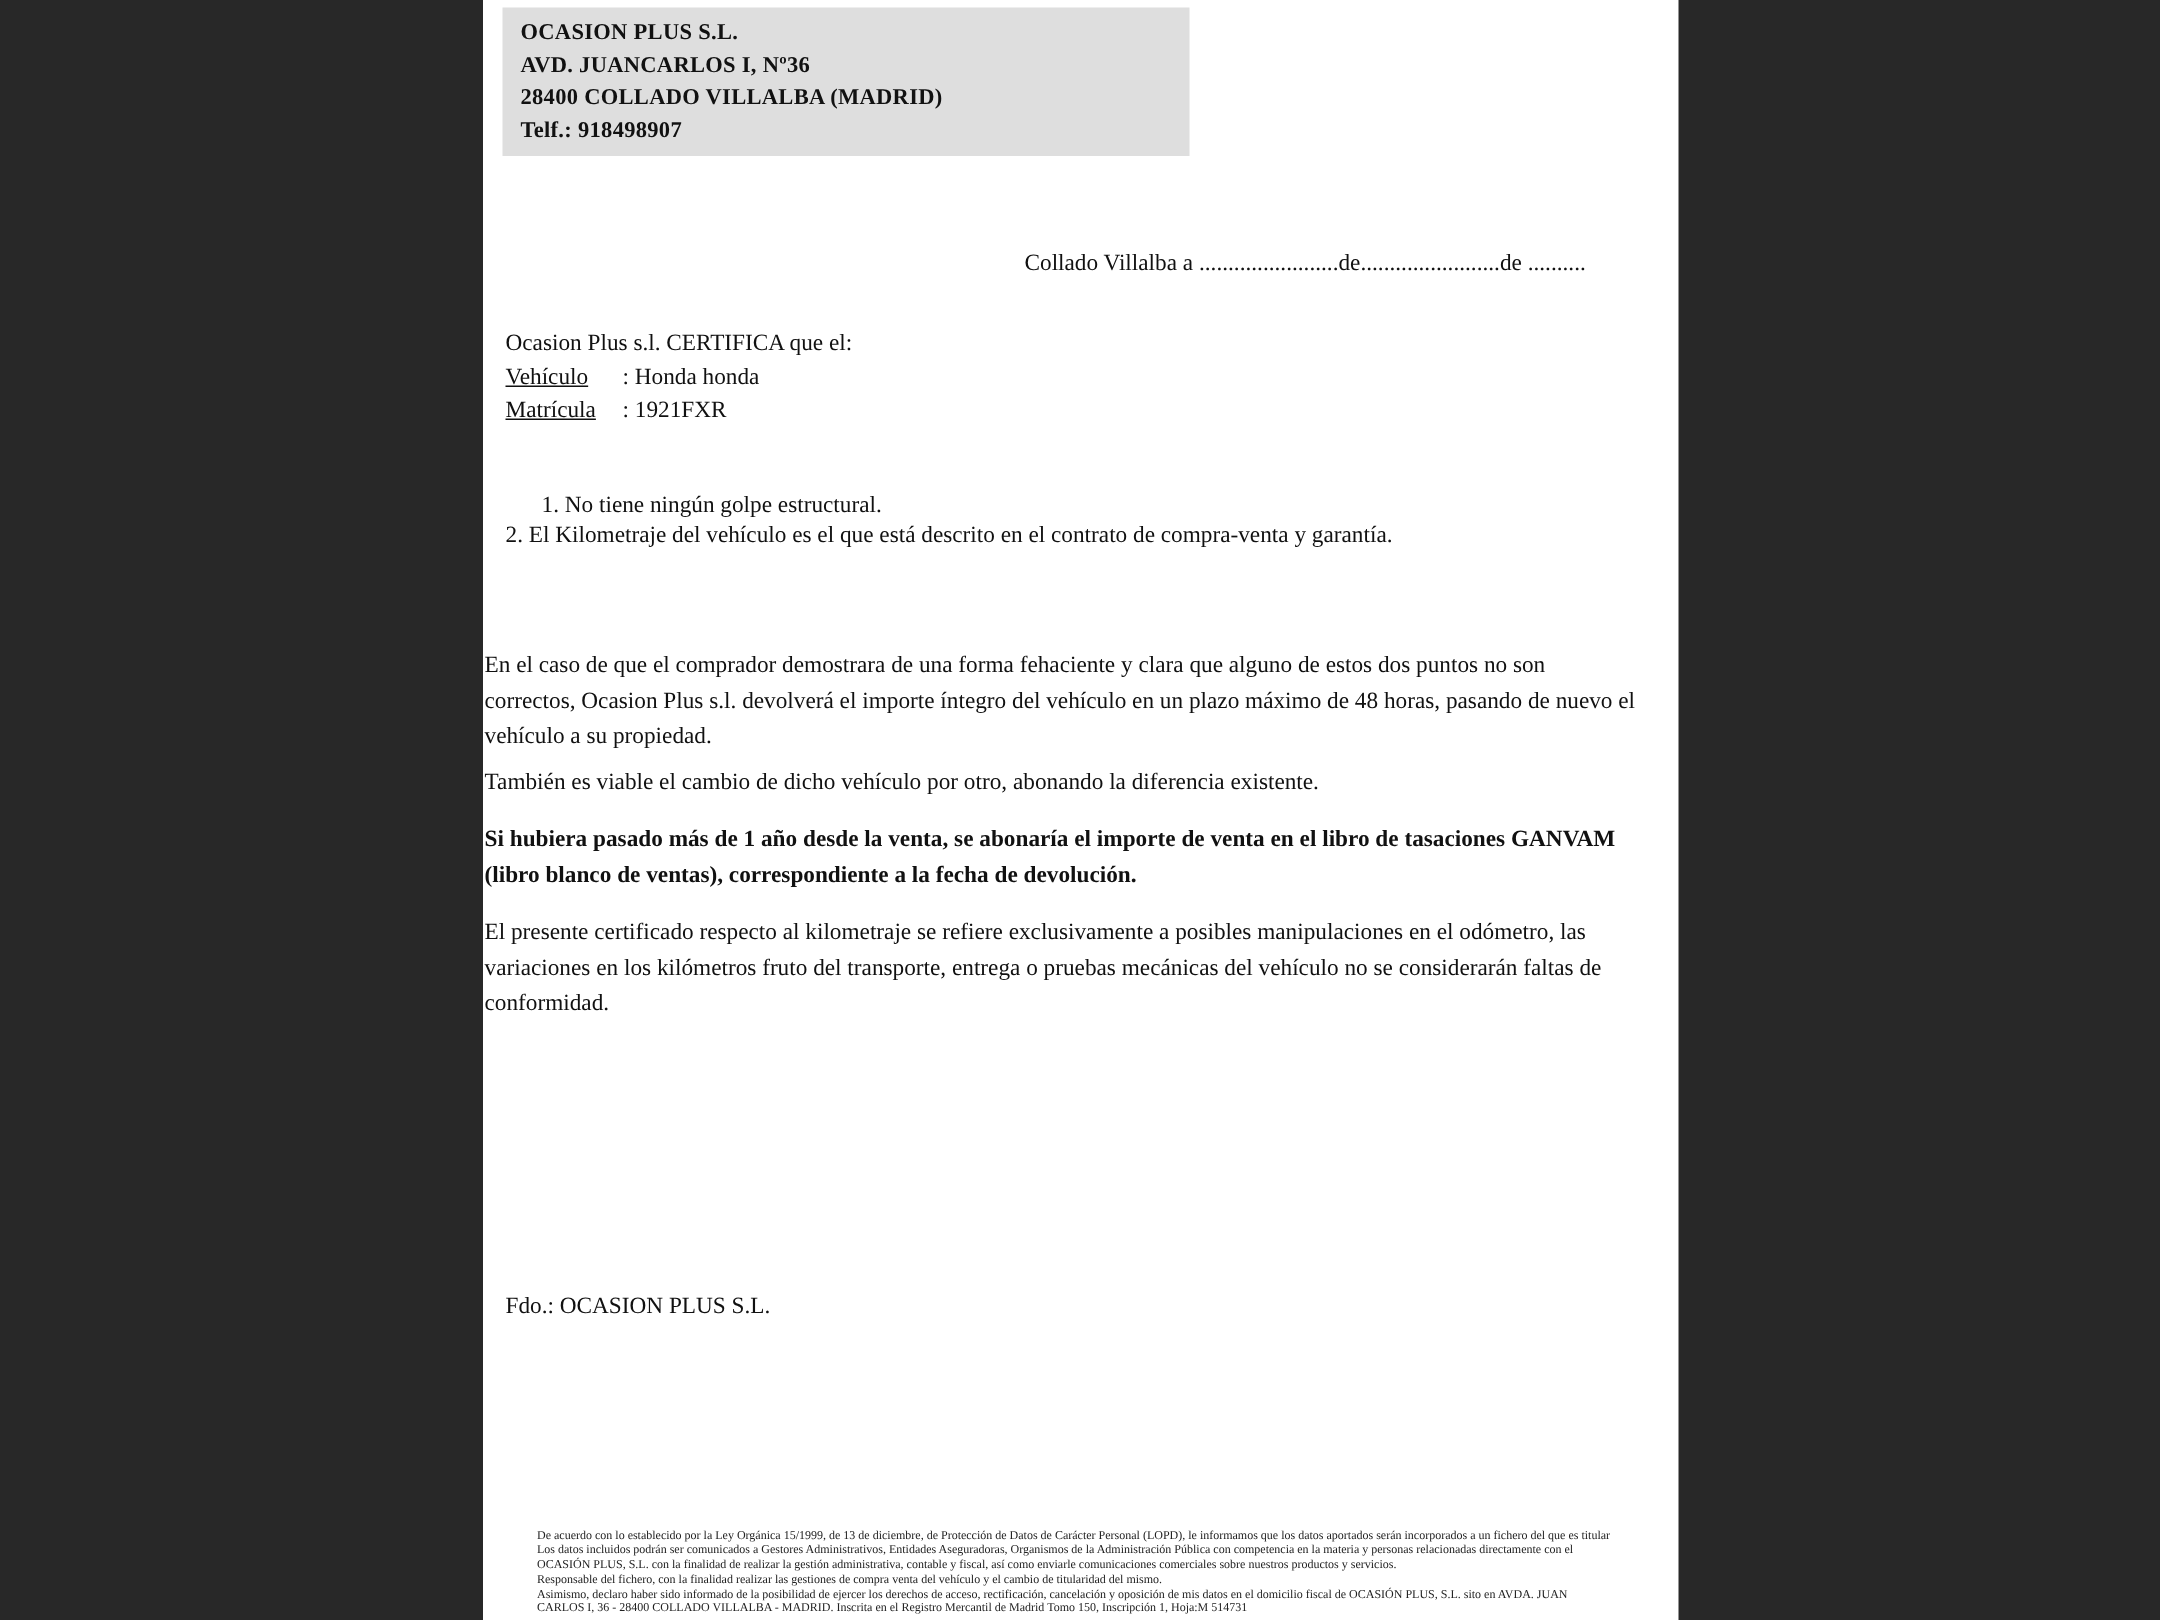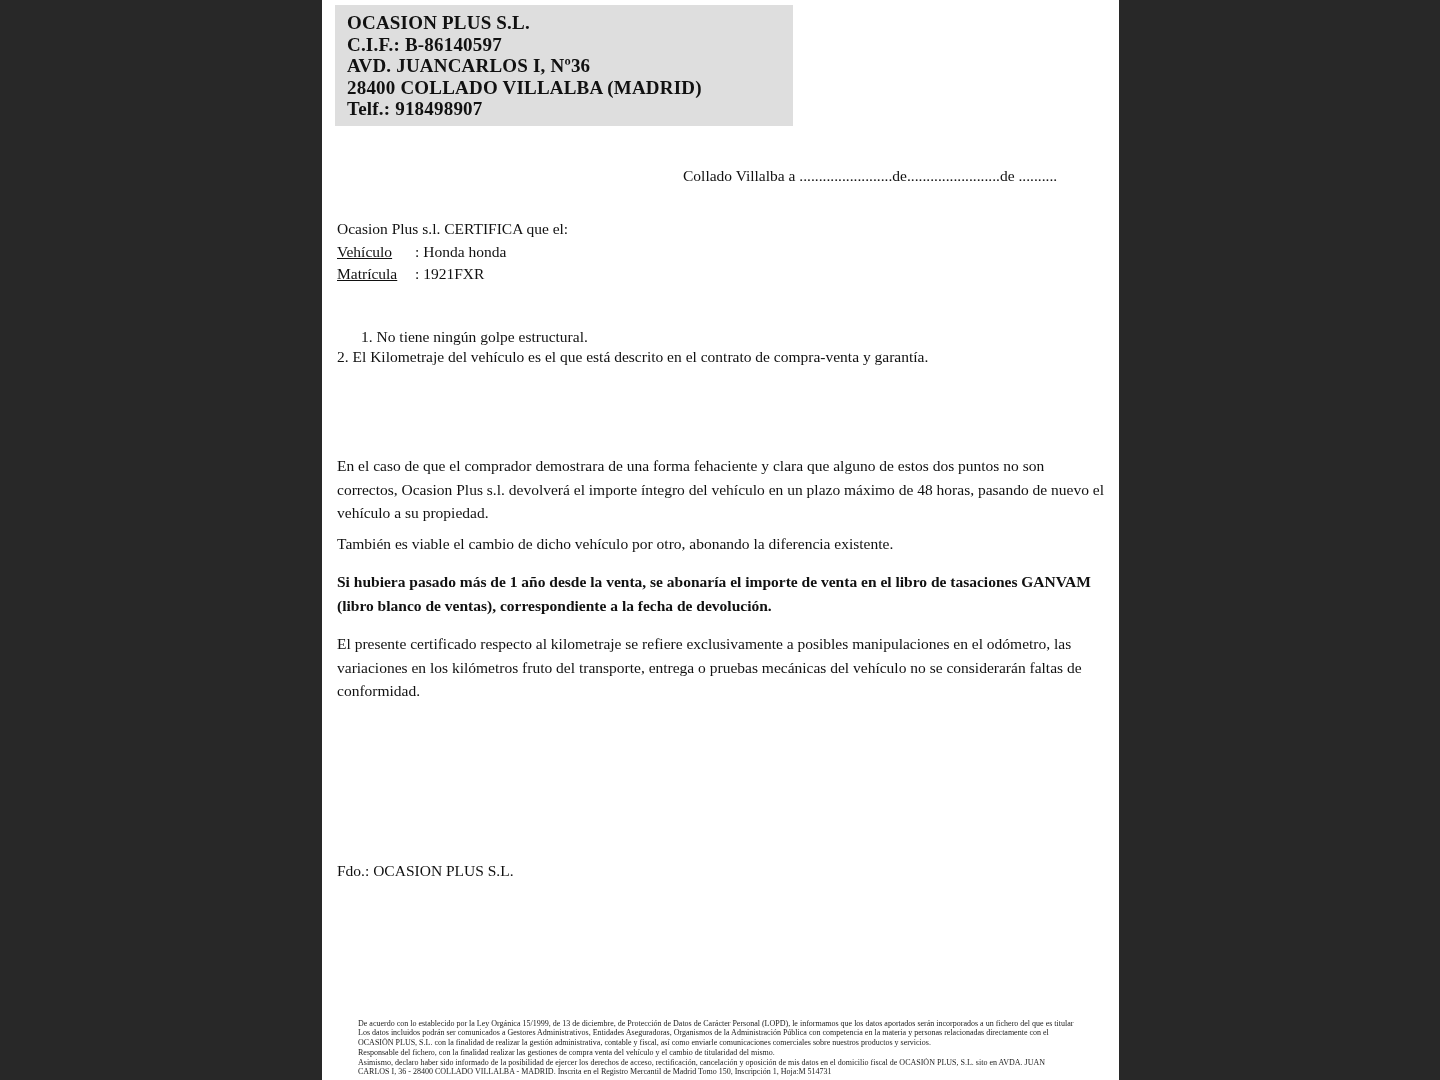--- a/index.html
+++ b/index.html
@@ -27,21 +27,21 @@
     color: #111111;
   }
   .letterhead {
     position: absolute;
     left: 13px;
     top: 5px;
     width: 434px;
     background: #dedede;
     padding: 7px 12px 6px 12px;
     font-weight: bold;
-    font-size: 19px;
+    font-size: 15px;
     line-height: 21.6px;
     letter-spacing: 0.2px;
   }
   .dateline {
     position: absolute;
     left: 361px;
     top: 167px;
     font-size: 15.5px;
     white-space: nowrap;
   }
@@ -63,26 +63,25 @@
     position: absolute;
     left: 15px;
     width: 768px;
     font-size: 15.5px;
     line-height: 23px;
   }
   .point-1 { top: 325px; margin-left: 24px; }
   .point-2 { top: 345px; }
   .para {
     position: absolute;
-    left: 15px;
+    left: 1px;
     width: 768px;
     font-size: 15.5px;
     line-height: 23.5px;
     text-align: left;
-    margin-top: 22px;
   }
   .para-0 { top: 432px; }
   .para-1 { top: 510px; }
   .para-2 { top: 548px; font-weight: bold; }
   .para-3 { top: 610px; }
   .signature {
     position: absolute;
     left: 15px;
     top: 862px;
     font-size: 15.5px;
@@ -103,21 +102,20 @@
   }
 </style>
 </head>
 <body>
 
 <div class="stage">
   <div class="page">
 
     <div class="letterhead">
       <div>OCASION PLUS S.L.</div>
-      <div>C.I.F.: B-86140597</div>
       <div>AVD. JUANCARLOS I, Nº36</div>
       <div>28400 COLLADO VILLALBA (MADRID)</div>
       <div>Telf.: 918498907</div>
     </div>
 
     <div class="dateline">Collado Villalba a ........................de........................de ..........</div>
 
     <div class="certify">
       <div>Ocasion Plus s.l. CERTIFICA que el:</div>
       <div class="cert-row">

